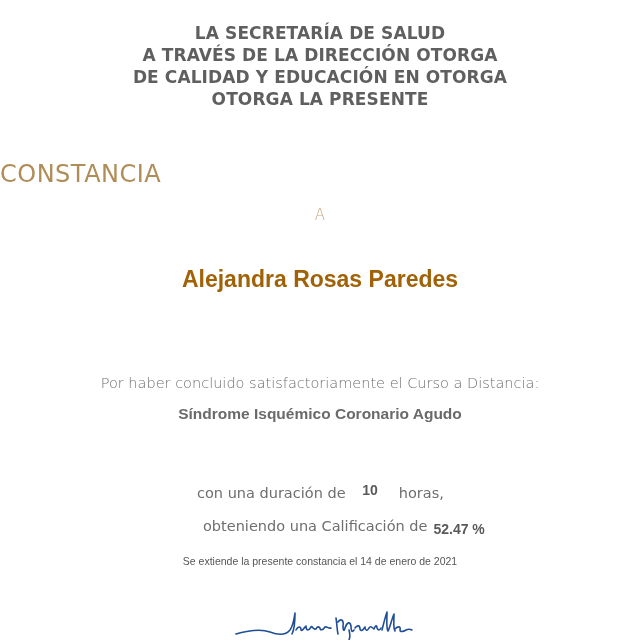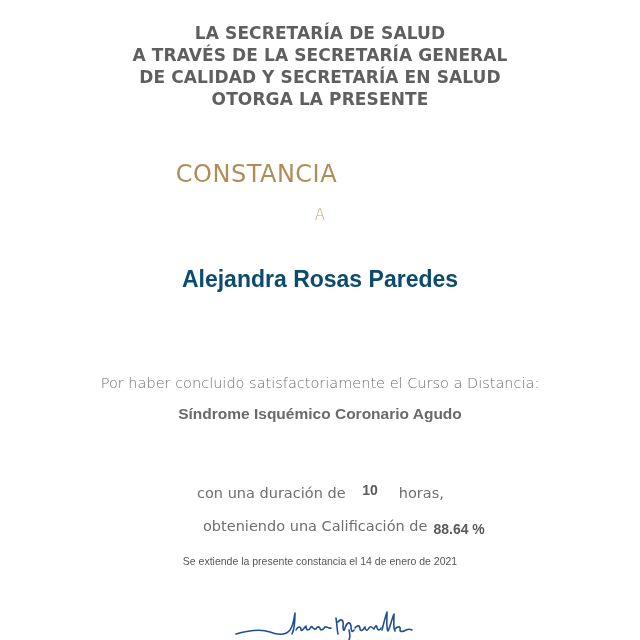--- a/index.html
+++ b/index.html
@@ -26,21 +26,20 @@
       font-size: 17px;
       line-height: 22px;
       letter-spacing: 0.1px;
     }
     .header .line { display: block; white-space: nowrap; }
     .title {
       position: absolute;
       top: 159px;
       left: 0;
       width: 513px;
-      text-align: center;
       color: #b08d57;
       font-family: "DejaVu Sans", sans-serif;
       font-size: 24px;
       line-height: 30px;
       letter-spacing: 0.5px;
     }
     .to {
       position: absolute;
       top: 206px;
       left: 0;
@@ -51,21 +50,21 @@
       font-size: 15px;
       font-weight: 300;
       line-height: 18px;
     }
     .recipient {
       position: absolute;
       top: 264px;
       left: 0;
       width: 640px;
       text-align: center;
-      color: #0c4a6e;
+      color: #a16207;
       font-family: "Liberation Sans", sans-serif;
       font-weight: bold;
       font-size: 23px;
       line-height: 30px;
     }
     .reason {
       position: absolute;
       top: 373px;
       left: 0;
       width: 640px;
@@ -149,43 +148,43 @@
       left: 232px;
       width: 185px;
       height: 36px;
     }
   </style>
 </head>
 <body>
 
 <div class="header">
   <span class="line">LA SECRETARÍA DE SALUD</span>
-  <span class="line">A TRAVÉS DE LA SECRETARÍA GENERAL</span>
-  <span class="line">DE CALIDAD Y SECRETARÍA EN SALUD</span>
+  <span class="line">A TRAVÉS DE LA DIRECCIÓN OTORGA</span>
+  <span class="line">DE CALIDAD Y EDUCACIÓN EN OTORGA</span>
   <span class="line">OTORGA LA PRESENTE</span>
 </div>
 
 <div class="title">CONSTANCIA</div>
 
 <div class="to">A</div>
 
 <div class="recipient">Alejandra Rosas Paredes</div>
 
 <div class="reason">Por haber concluido satisfactoriamente el Curso a Distancia:</div>
 
 <div class="course">Síndrome Isquémico Coronario Agudo</div>
 
 <div class="duration">
   <span>con una duración de</span>
   <span class="hours-val">10</span>
   <span>horas,</span>
 </div>
 
 <div class="grade">
-  <span>obteniendo una Calificación de</span><span class="grade-val">88.64 %</span>
+  <span>obteniendo una Calificación de</span><span class="grade-val">52.47 %</span>
 </div>
 
 <div class="issued">Se extiende la presente constancia el 14 de enero de 2021</div>
 
 <div class="signature">
   <svg width="185" height="36" viewBox="0 0 185 36" xmlns="http://www.w3.org/2000/svg">
     <g fill="none" stroke="#1f4e96" stroke-width="1.6" stroke-linecap="round" stroke-linejoin="round">
 
       <path d="M4 30 C 18 26, 30 25, 38 28 C 46 31, 54 31, 58 26 C 61 22, 62 16, 63 9 C 63 16, 63 24, 60 30"></path>
 

